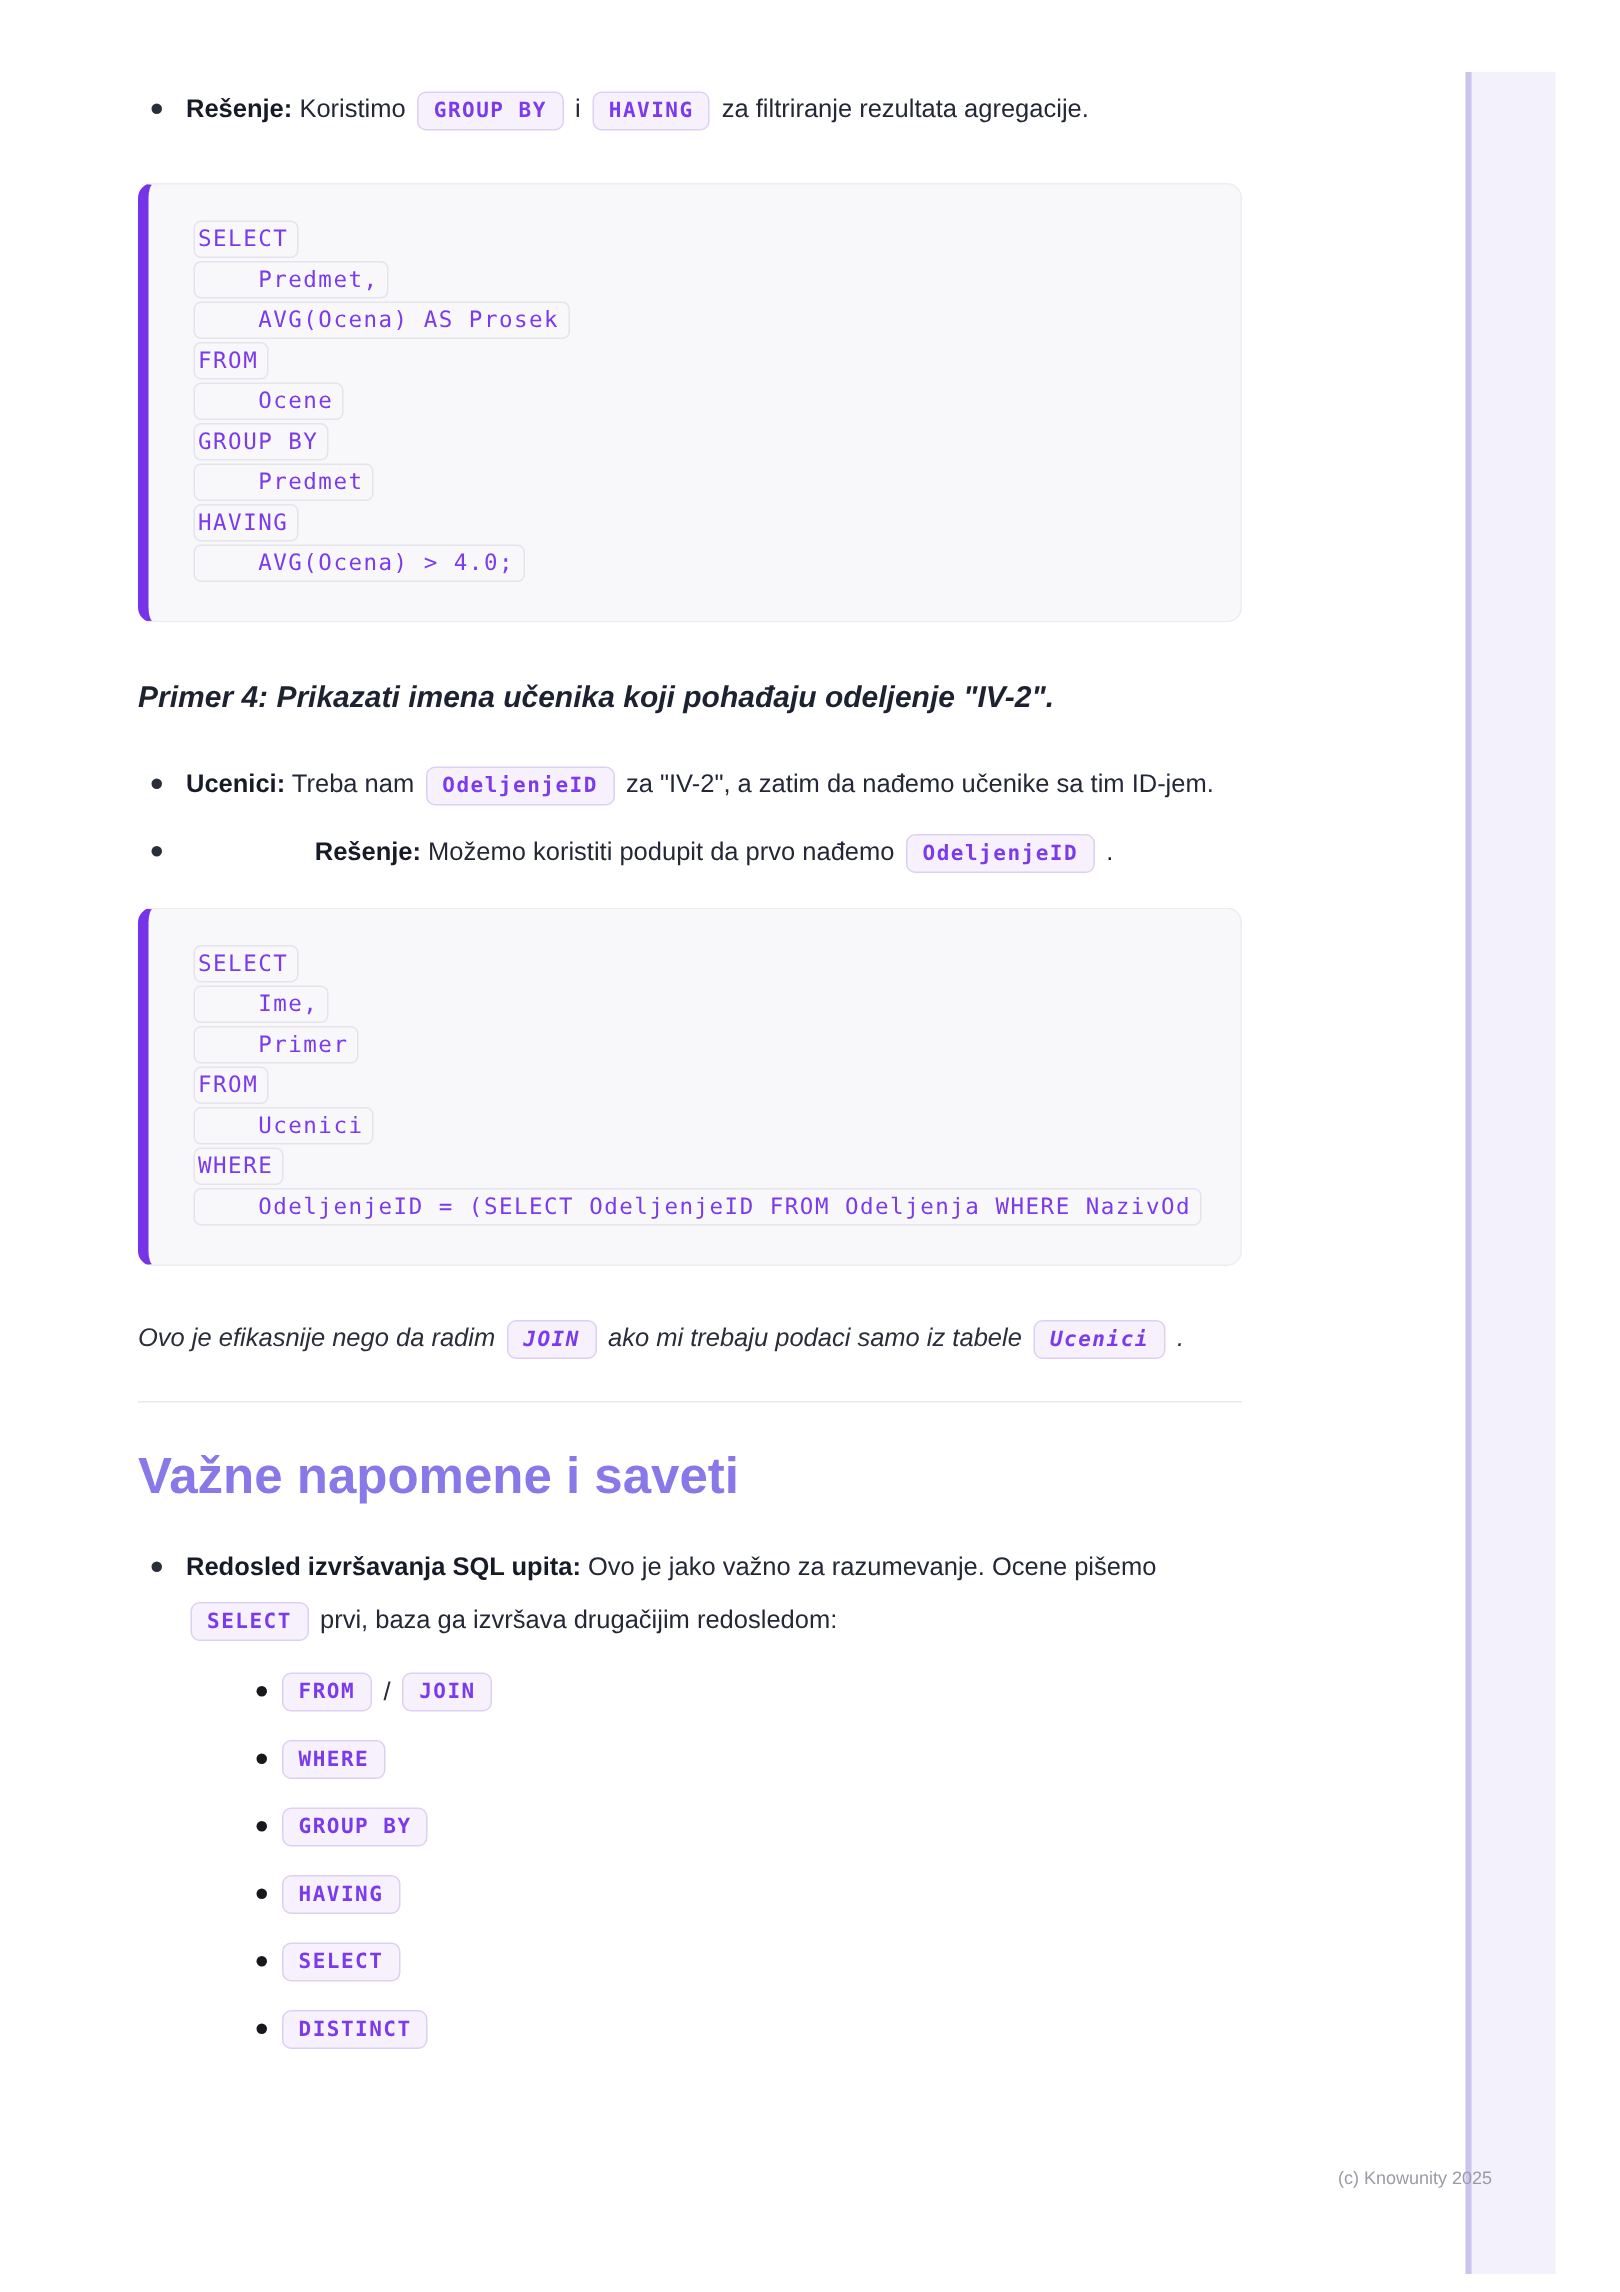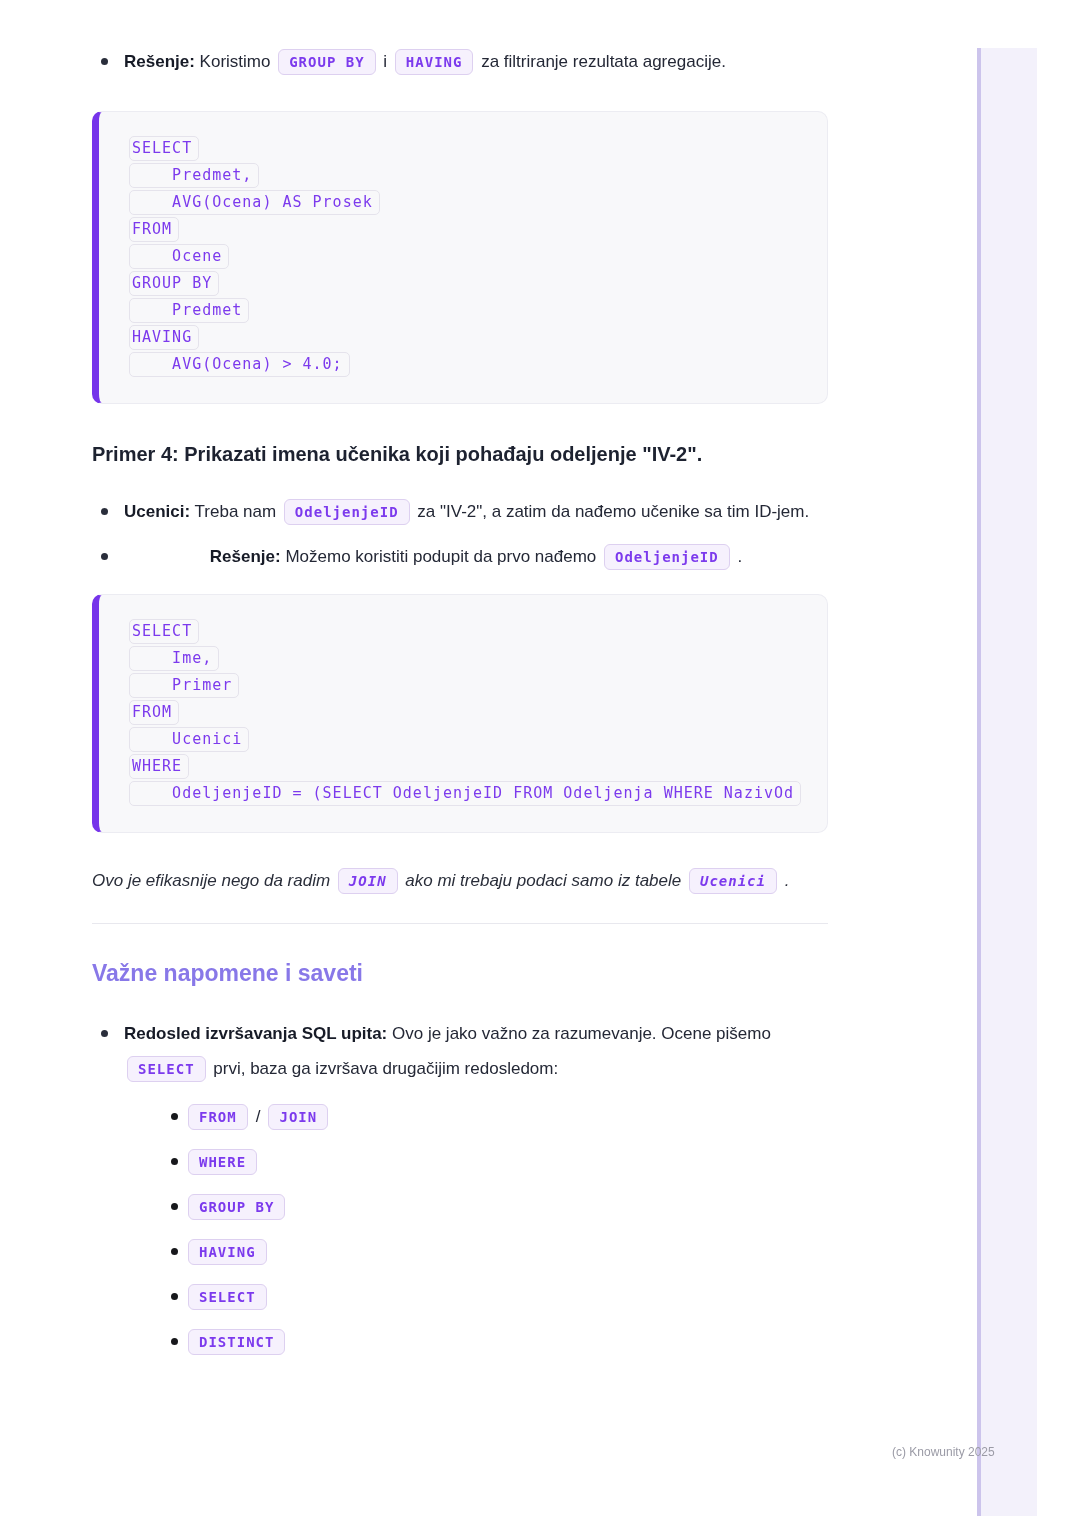--- a/index.html
+++ b/index.html
@@ -5,21 +5,21 @@
   html,body{margin:0;padding:0;}
   body{
     width:1080px;height:1528px;position:relative;overflow:hidden;
     background:#ffffff;color:#242836;
     font-family:"Liberation Sans",sans-serif;
   }
   .content{position:absolute;left:92px;top:44px;width:736px;}
 
   
   ul{list-style:none;margin:0;padding:0;}
-  li.bullet{position:relative;padding-left:32px;font-size:17px;line-height:35px;}
+  li.bullet{position:relative;padding-left:32px;font-size:17px;line-height:35px;margin-top:11px;}
   li.bullet::before{
     content:"";position:absolute;left:9px;top:14px;width:7px;height:7px;
     border-radius:50%;background:#2a2e3b;
   }
   li.bullet + li.bullet{margin-top:10px;text-align:center;}
   b.lead{color:#171b27;}
 
   
   .kbd{
     display:inline-block;
@@ -42,24 +42,24 @@
     font-family:"DejaVu Sans Mono",monospace;
     font-size:15px;letter-spacing:1px;color:#7c3aed;
     white-space:pre;line-height:23px;
     border:1px solid #e5e3ec;border-radius:5px;padding:0 6px 0 2px;
   }
   .cb1{margin-top:32px;}
   .cb2{margin-top:20px;}
 
   
   h3.example{
-    margin:36px 0 0 0;font-size:20px;line-height:28px;font-weight:700;color:#1d2230;
+    margin:36px 0 0 0;font-size:20px;line-height:28px;font-weight:700;color:#1d2230;font-style:italic;
   }
   h2.section{
-    margin:32px 0 0 0;font-size:23px;line-height:34px;font-weight:700;color:#8878e8;
+    margin:32px 0 0 0;font-size:34px;line-height:34px;font-weight:700;color:#8878e8;
   }
 
   .mid-list{margin-top:26px;}
   .note{
     margin:28px 0 0 0;font-size:17px;line-height:40px;font-style:italic;color:#2a2e3a;
   }
   .note .kbd{font-style:italic;}
   hr.divider{border:none;border-top:1px solid #e8e8ee;margin:22px 0 0 0;}
   .redosled-list{margin-top:26px;}
 

